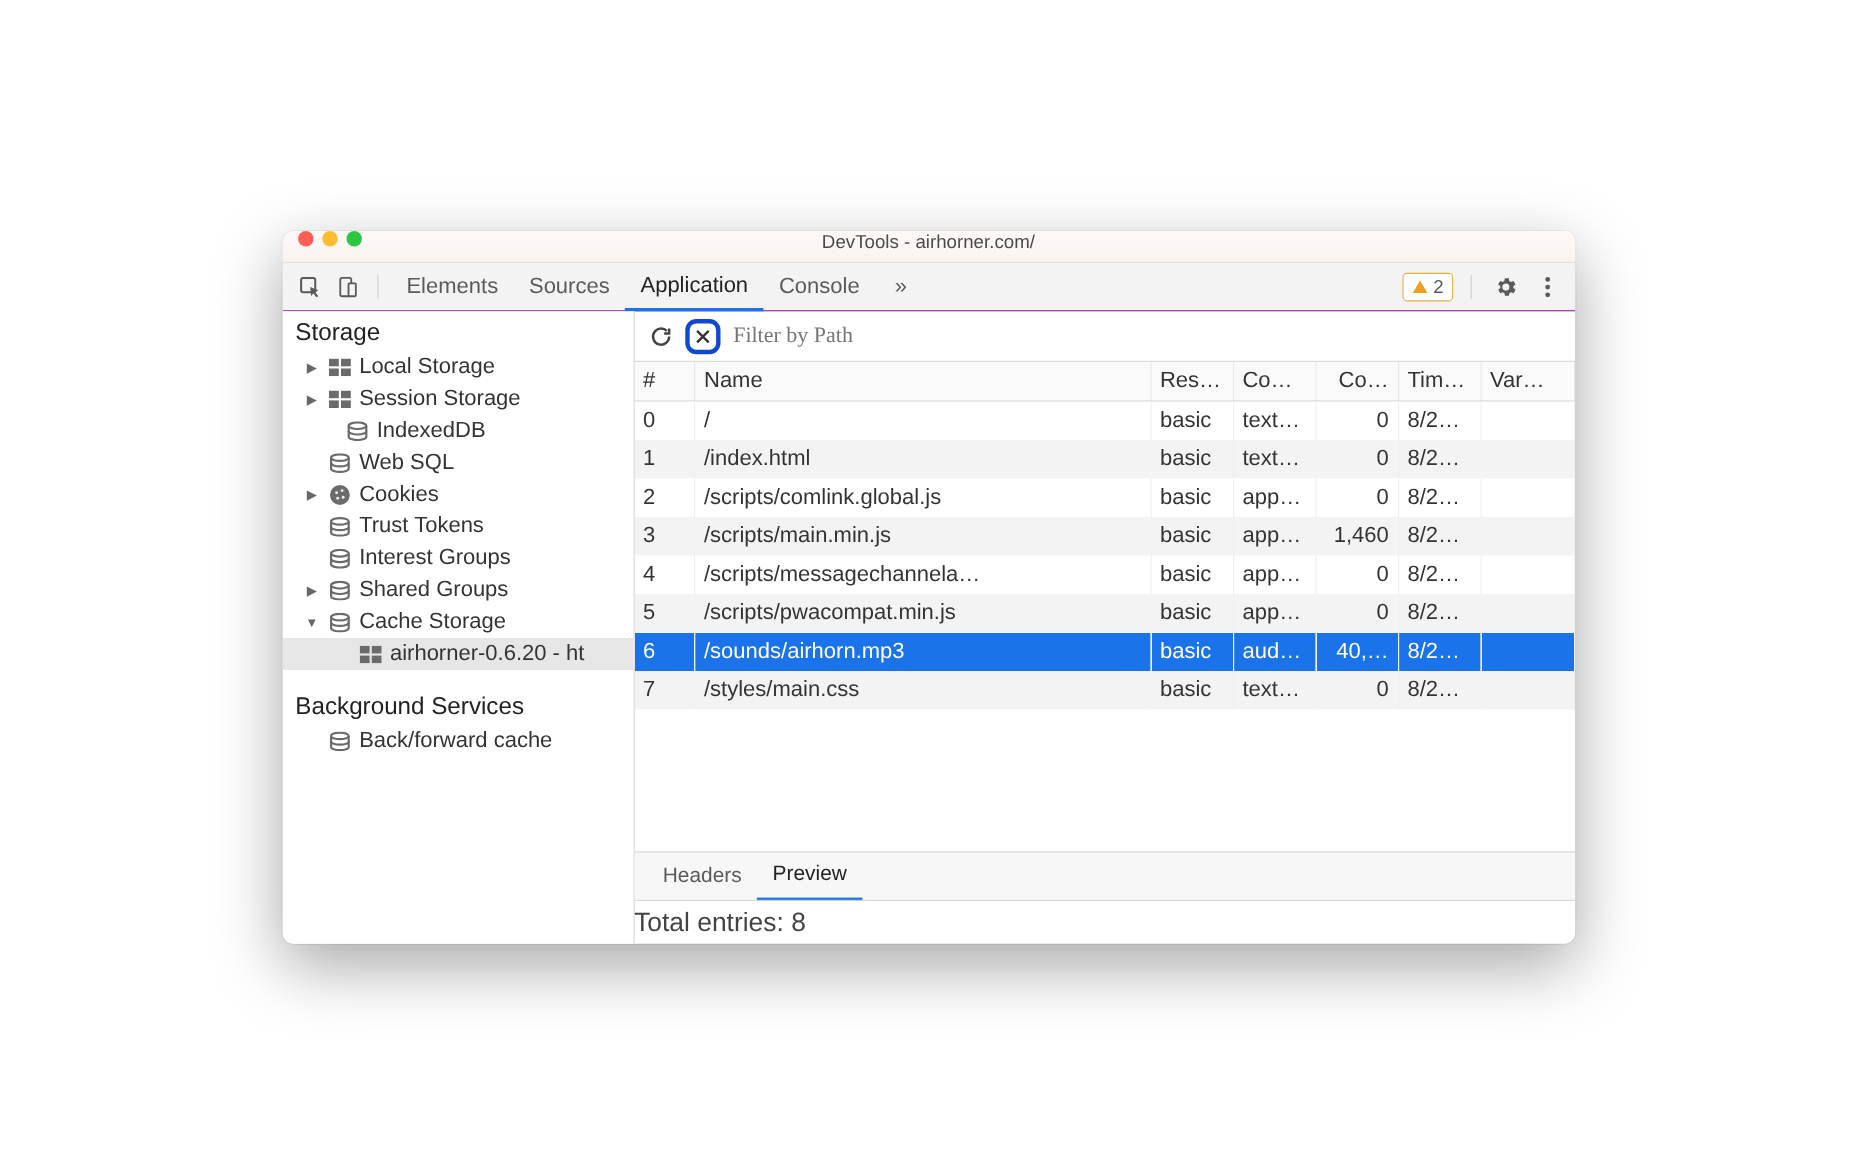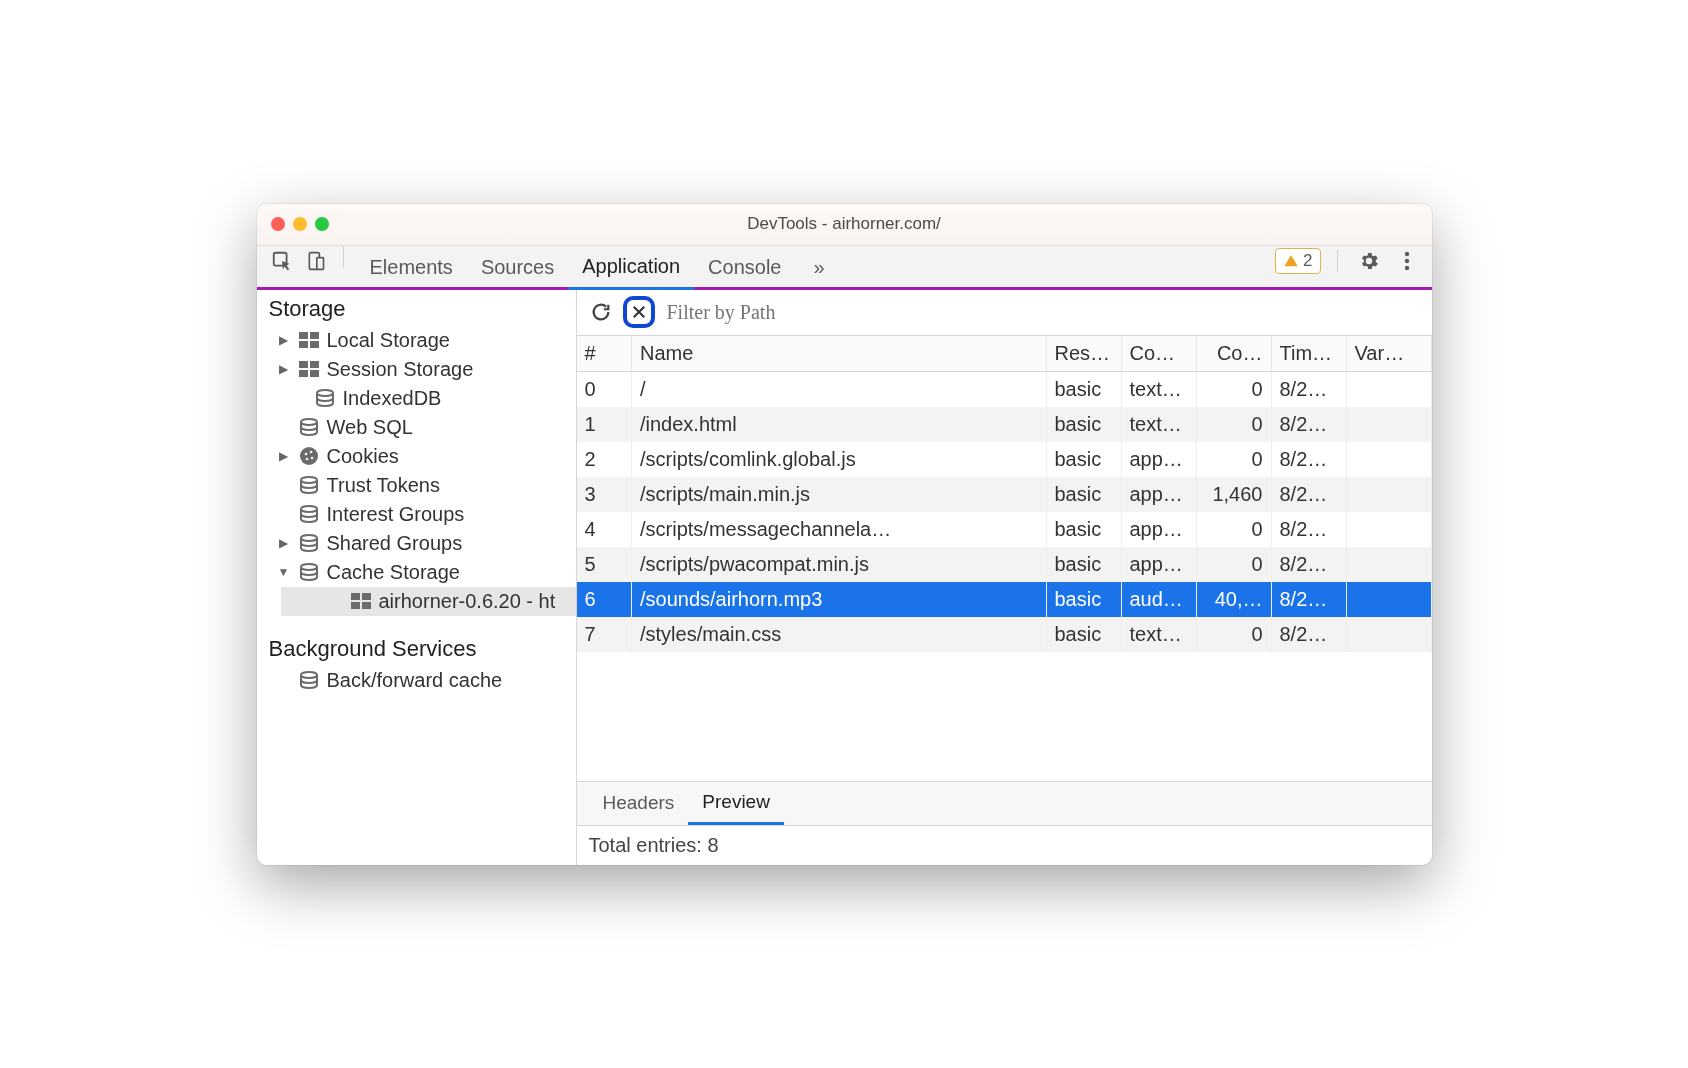--- a/index.html
+++ b/index.html
@@ -15,41 +15,40 @@
 .window {
   width: 1175px;
   background: #fff;
   border-radius: 10px;
   box-shadow: 0 20px 60px rgba(0,0,0,0.35), 0 0 0 1px rgba(0,0,0,0.05);
   overflow: hidden;
   font-size: 20px;
   color: #333;
 }
 .titlebar {
-  height: 42px;
+  height: 29px;
   background: linear-gradient(#fdf9f7,#f9f3f0);
   display: flex;
-  align-items: center;
   padding: 0 14px;
   position: relative;
   border-bottom: 1px solid #e2ddd9;
   text-decoration: underline;
 }
 .traffic { display:flex; gap:8px; }
 .traffic .dot { width:14px; height:14px; border-radius:50%; }
 .dot.red{background:#ff5f57;} .dot.yellow{background:#febc2e;} .dot.green{background:#28c840;}
 .titlebar .title {
   position:absolute; left:0; right:0; text-align:center;
   font-size:17px; color:#4a4a4a; font-weight:400; pointer-events:none;
 }
 .toolbar {
   height: 44px;
   background: #f3f3f3;
-  border-bottom: 3px solid #a21caf;
-  display:flex; align-items:flex-start;
+  border-bottom: 1px solid #a21caf;
+  display:flex; align-items:center;
   padding: 0 10px;
   gap: 4px;
 }
 .toolbar .icon-btn { width:30px; height:30px; display:flex; align-items:center; justify-content:center; color:#5a5a5a; cursor:pointer; }
 .toolbar .divider { width:1px; height:22px; background:#cfcfcf; margin:0 8px; }
 .tabs { display:flex; align-items:center; gap:0; }
 .tab {
   padding: 0 14px; height:44px; display:flex; align-items:center;
   font-size:20px; color:#5a5a5a; cursor:pointer;
 }
@@ -70,21 +69,21 @@
   padding: 6px 12px 4px; font-size:22px; color:#222;
 }
 .side-item {
   display:flex; align-items:center;
   padding: 3px 8px 3px 20px;
   font-size:20px; color:#333; cursor:pointer;
   gap:8px; white-space:nowrap;
 }
 .side-item .caret { width:14px; display:inline-flex; justify-content:center; color:#666; font-size:12px;}
 .side-item .spacer { width:14px; display:inline-block;}
-.side-item.selected { background:#e6e6e6;margin-left:24px; }
+.side-item.selected { background:#e6e6e6; }
 .main { flex:1; display:flex; flex-direction:column; min-width:0; }
 .filterbar {
   height:46px; display:flex; align-items:center;
   border-bottom:1px solid #d6d6d6; padding:0 8px; gap:6px;
 }
 .icon-circle {
   width:32px; height:32px; display:flex; align-items:center; justify-content:center;
   color:#444; cursor:pointer; border-radius:6px;
 }
 .icon-circle.highlight { border:4px solid #1048d1; border-radius:10px; }
@@ -111,21 +110,21 @@
 .table .col-co2{width:75px; text-align:right;} .table .col-tim{width:75px;} .table .col-var{width:85px;}
 .bottom-tabs {
   height:44px; border-top:1px solid #d6d6d6;
   display:flex; align-items:center; gap:0; padding:0 12px;
   background:#f7f7f7;
 }
 .bottom-tab { padding:0 14px; height:44px; display:flex; align-items:center; font-size:19px; color:#5a5a5a; cursor:pointer;text-align:right;}
 .bottom-tab.active { color:#222; border-bottom:3px solid #1a73e8;}
 .status {
   height:40px; border-top:1px solid #d6d6d6; display:flex; align-items:center;
-  padding:0 12px; font-size:20px; color:#444;
+  padding:0 0; font-size:24px; color:#444;
 }
 svg { display:block; }
 </style>
 </head>
 <body>
 
 <div class="window">
   <div class="titlebar">
     <div class="traffic">
       <div class="dot red"></div>

